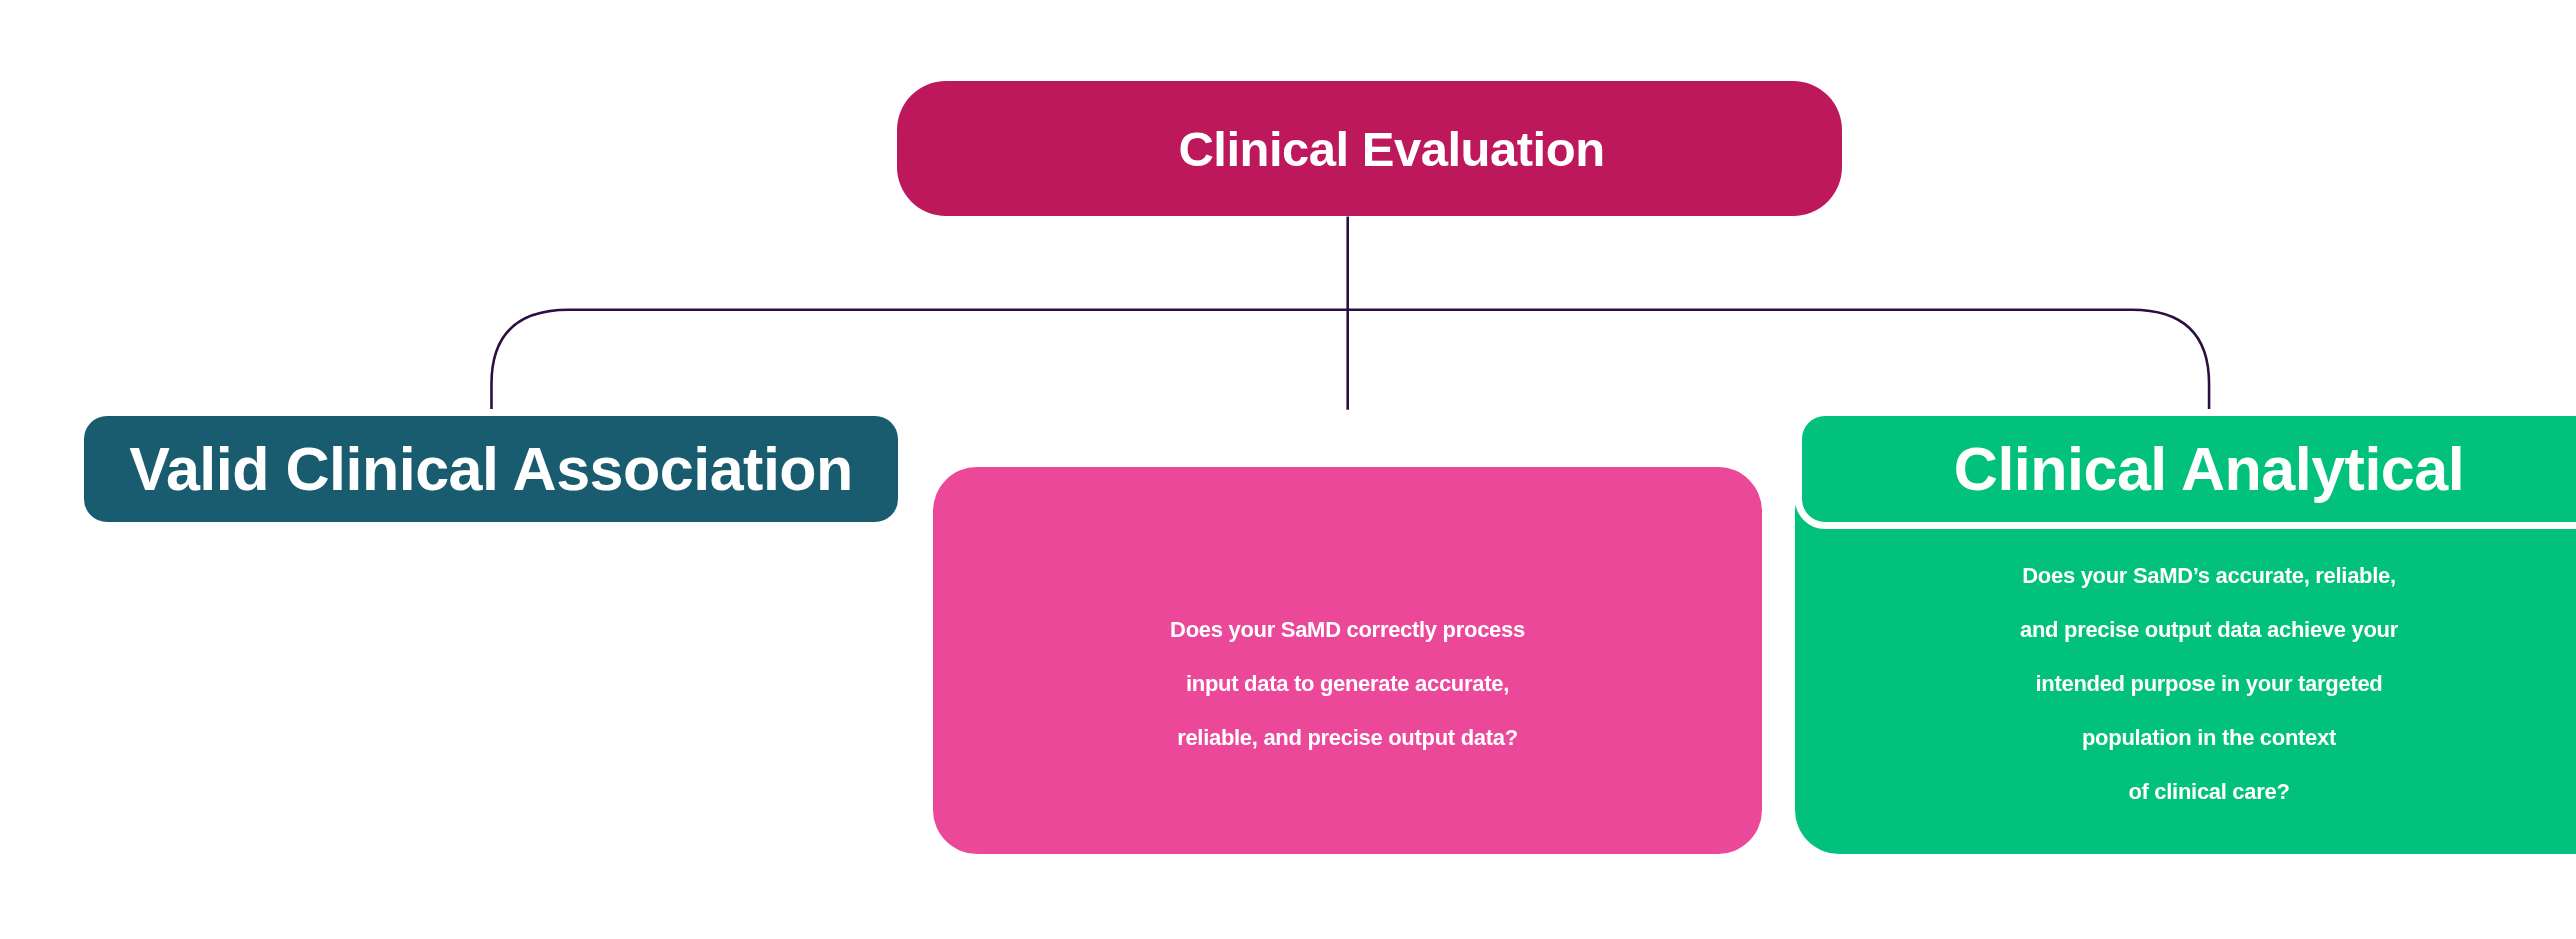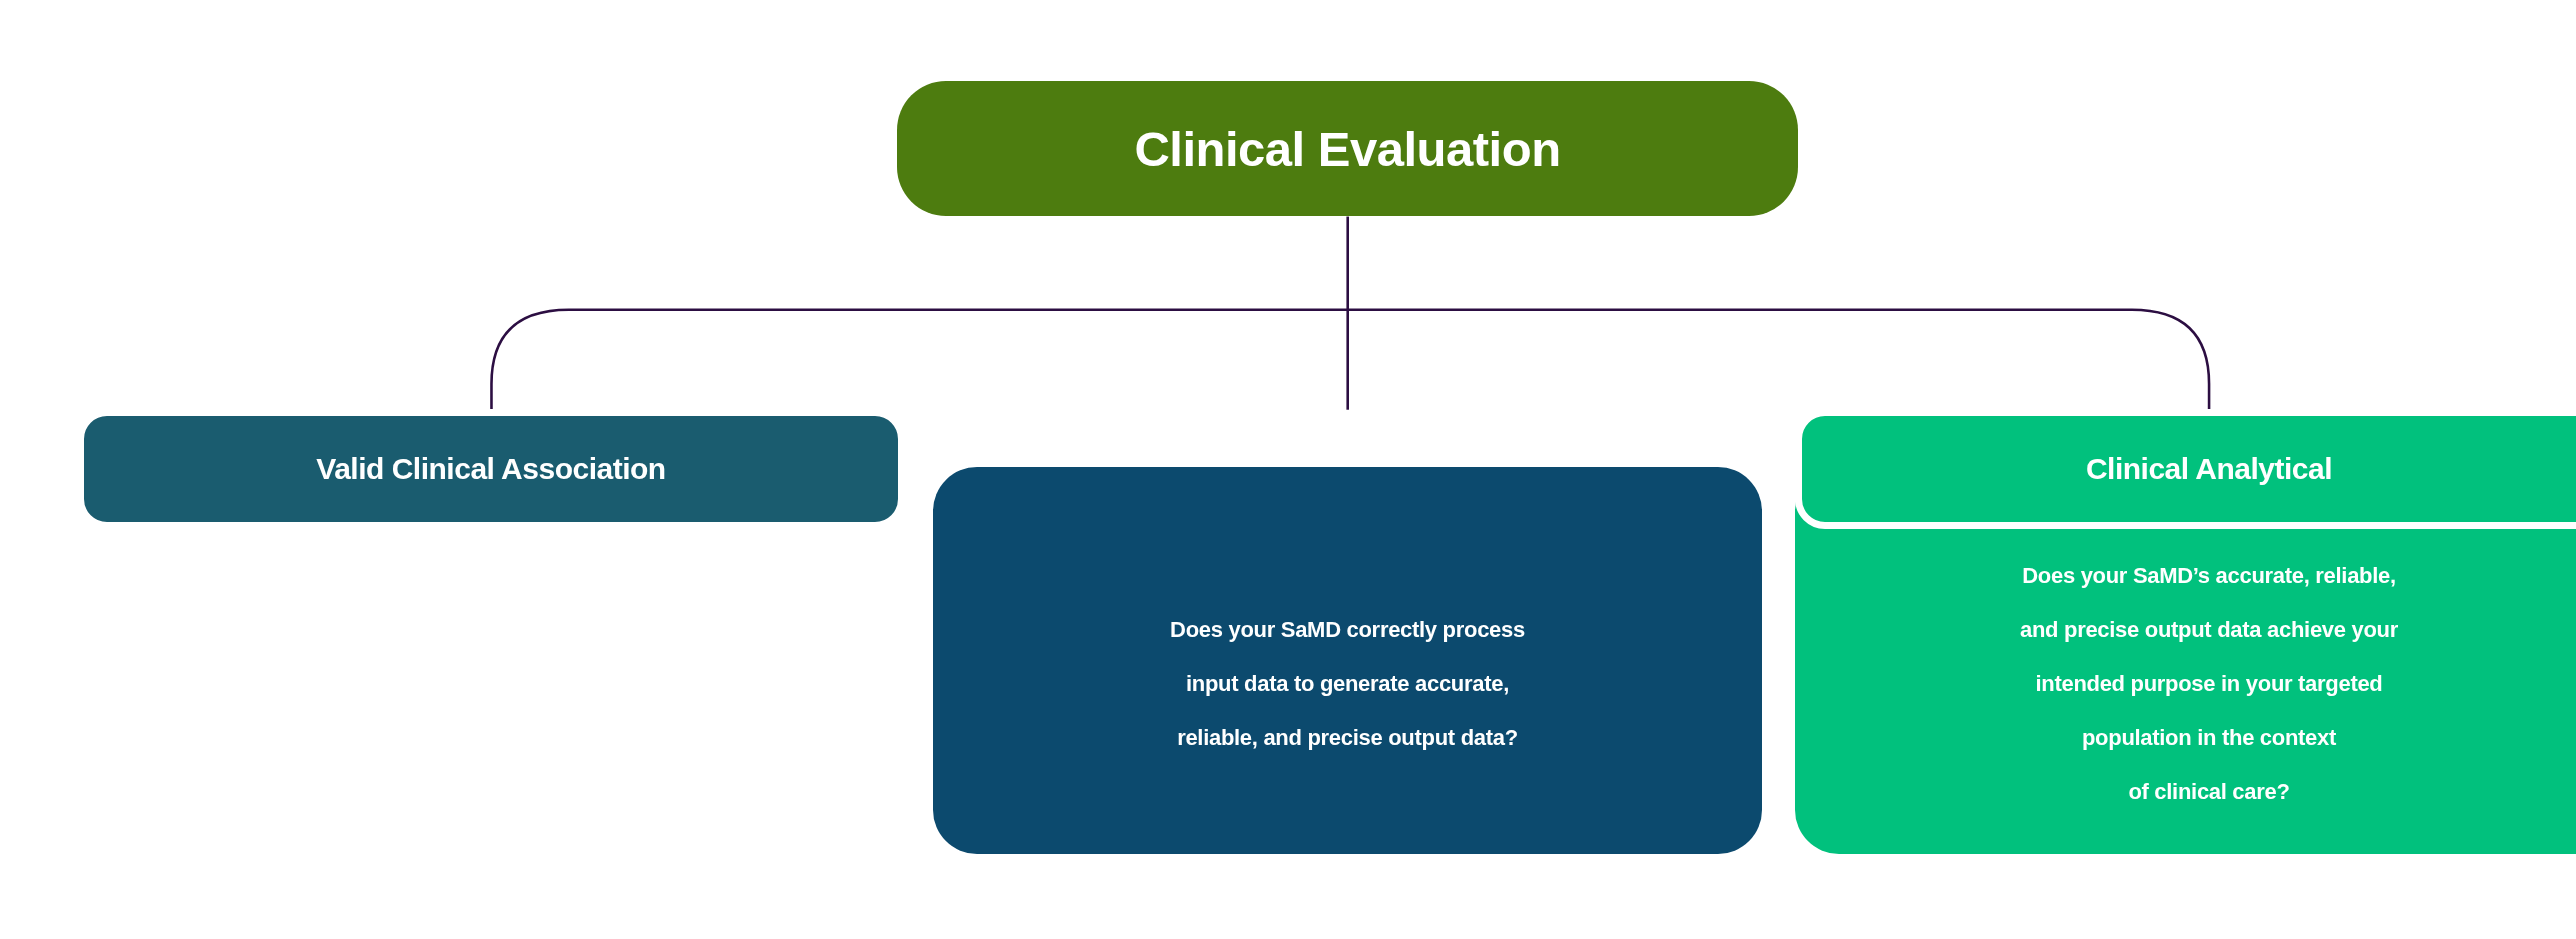--- a/index.html
+++ b/index.html
@@ -75,51 +75,51 @@
     height: 120px;
     box-sizing: border-box;
     border: 7.2px solid #ffffff;
     border-radius: 30px;
     display: flex;
     align-items: center;
     justify-content: center;
   }
   .col-title {
     color: #ffffff;
-    font-size: 30px;
+    font-size: 61px;
     font-weight: 700;
     letter-spacing: -0.5px;
     white-space: nowrap;
   }
   .col1 { left: 77px;  width: 828px; }
   .col2 { left: 933px; width: 829px; }
   .col3 { left: 1795px; width: 828px; }
 </style>
 </head>
 <body style="background: rgb(255, 255, 255);">
 
 <div class="canvas">
 
   <svg class="connectors" viewBox="0 0 5272 1824" xmlns="http://www.w3.org/2000/svg">
     <path d="M 2616 420 V 795" stroke="#2c0e42"></path>
     <path d="M 954 795 V 745 Q 954 601 1104 601 H 4138 Q 4288 601 4288 745 V 795" stroke="#2c0e42"></path>
   </svg>
 
-  <div class="root-box" style="background-color: #4d7c0f;">
+  <div class="root-box" style="background-color: #be185d; padding-left: 44px;">
     <span class="root-label">Clinical Evaluation</span>
   </div>
 
   <div class="col col1">
     <div class="col-header" style="background-color: rgb(26, 92, 111);">
       <span class="col-title">Valid Clinical Association</span>
     </div>
   </div>
 
   <div class="col col2">
-    <div class="col-body" style="background-color: #0c4a6e;">
+    <div class="col-body" style="background-color: #ec4899;">
       <div class="col-desc">Does your SaMD correctly process
 input data to generate accurate,
 reliable, and precise output data?</div>
     </div>
   </div>
 
   <div class="col col3">
     <div class="col-body" style="background-color: rgb(1, 193, 125);">
       <div class="col-desc">Does your SaMD’s accurate, reliable,
 and precise output data achieve your

